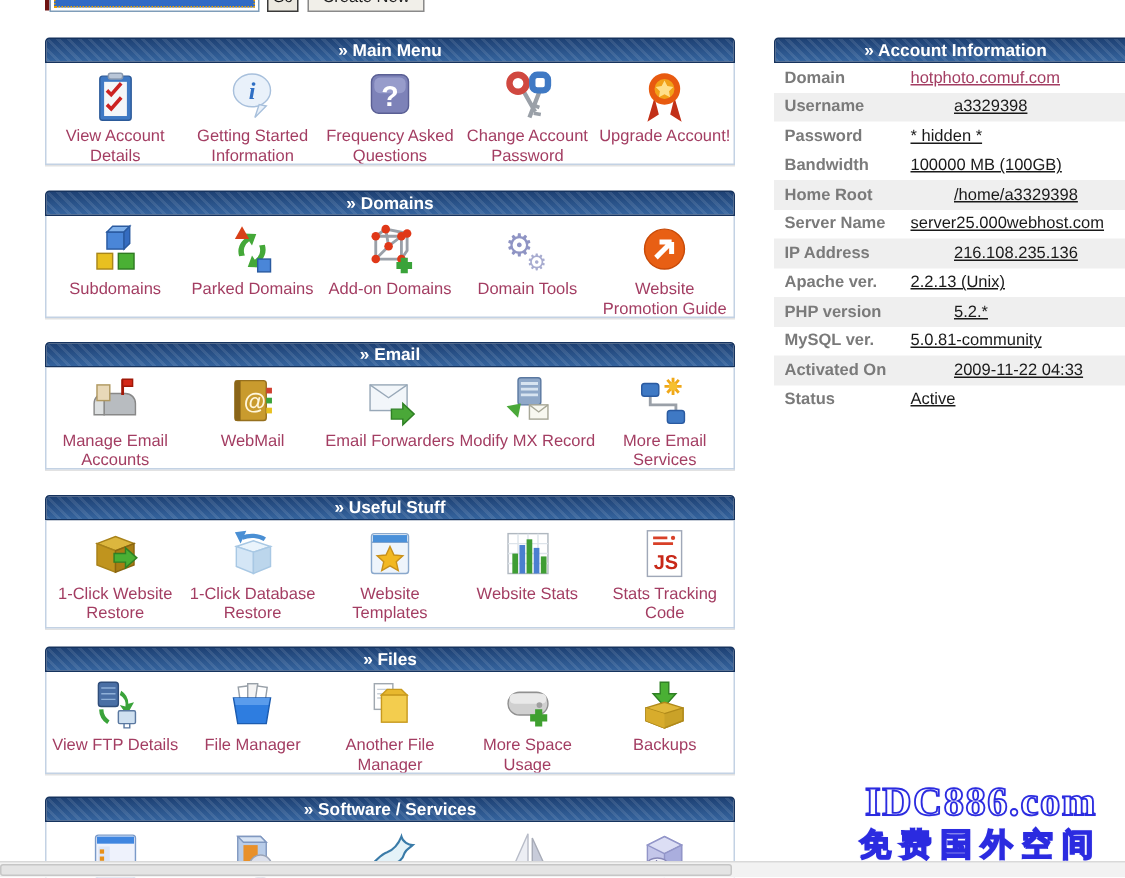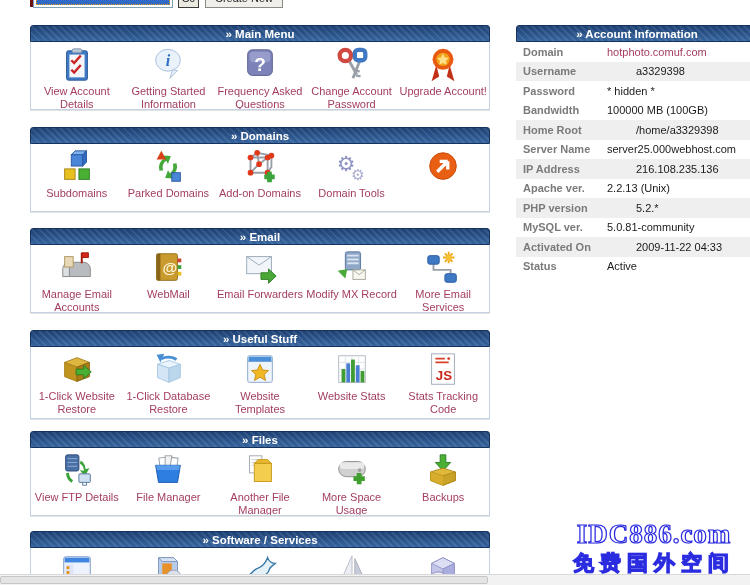--- a/index.html
+++ b/index.html
@@ -31,21 +31,21 @@
 
   
   .ai{position:absolute;left:516px;top:25px;width:242px;}
   .ai-h{height:17px;line-height:17px;text-align:center;color:#fff;font-size:11.5px;font-weight:bold;
     background:repeating-linear-gradient(45deg,rgba(255,255,255,.09) 0 2px,rgba(255,255,255,0) 2px 5px),
                linear-gradient(#1e4174,#35649e);
     border:1px solid #16335e;border-radius:3px 3px 0 0;box-sizing:border-box;}
   .ai-row{display:flex;height:19.5px;align-items:center;font-size:11px;}
   .ai-row.alt{background:#efefef;gap:29px;}
   .ai-label{width:84px;padding-left:7px;color:#7a7a7a;font-weight:bold;flex-shrink:0;}
-  .ai-value{color:#1a1a1a;white-space:nowrap;}
+  .ai-value{color:#1a1a1a;white-space:nowrap;text-decoration:underline;}
   .v-link{color:#a33d62;}
   .v-red{color:#cc0033;}
 
   
   .watermark{position:absolute;top:520px;left:558px;width:192px;text-align:center;pointer-events:none;}
   .wm1{font-family:"Liberation Serif",serif;font-size:27px;font-weight:bold;color:#fff;
        -webkit-text-stroke:1.2px #2b2be0;text-shadow:0 0 1px #2b2be0;letter-spacing:1px;line-height:28px;}
   .wm2{font-family:"DejaVu Sans",sans-serif;font-size:21px;font-weight:bold;color:#fff;
        -webkit-text-stroke:1.2px #2b2be0;text-shadow:0 0 1px #2b2be0;letter-spacing:6px;margin-top:3px;line-height:24px;}
 
@@ -180,20 +180,21 @@
         </span>
         <span class="lbl">Domain Tools</span>
       </a>
       <a class="item">
         <span class="ico">
           <svg viewBox="0 0 40 40">
               <circle cx="20" cy="19" r="14" fill="#e85f14" stroke="#c84a08"></circle>
               <path d="M14 25L25 14m0 0h-8.5m8.5 0v8.5" stroke="#fff" stroke-width="3.5" fill="none"></path>
             </svg>
         </span>
+        <span class="lbl">Website Promotion Guide</span>
       </a>
     </div>
   </section>
 
   <section class="panel" style="top:228px">
     <header class="panel-h">» Email</header>
     <div class="panel-b" style="height:68px">
       <a class="item">
         <span class="ico">
           <svg viewBox="0 0 40 40">

